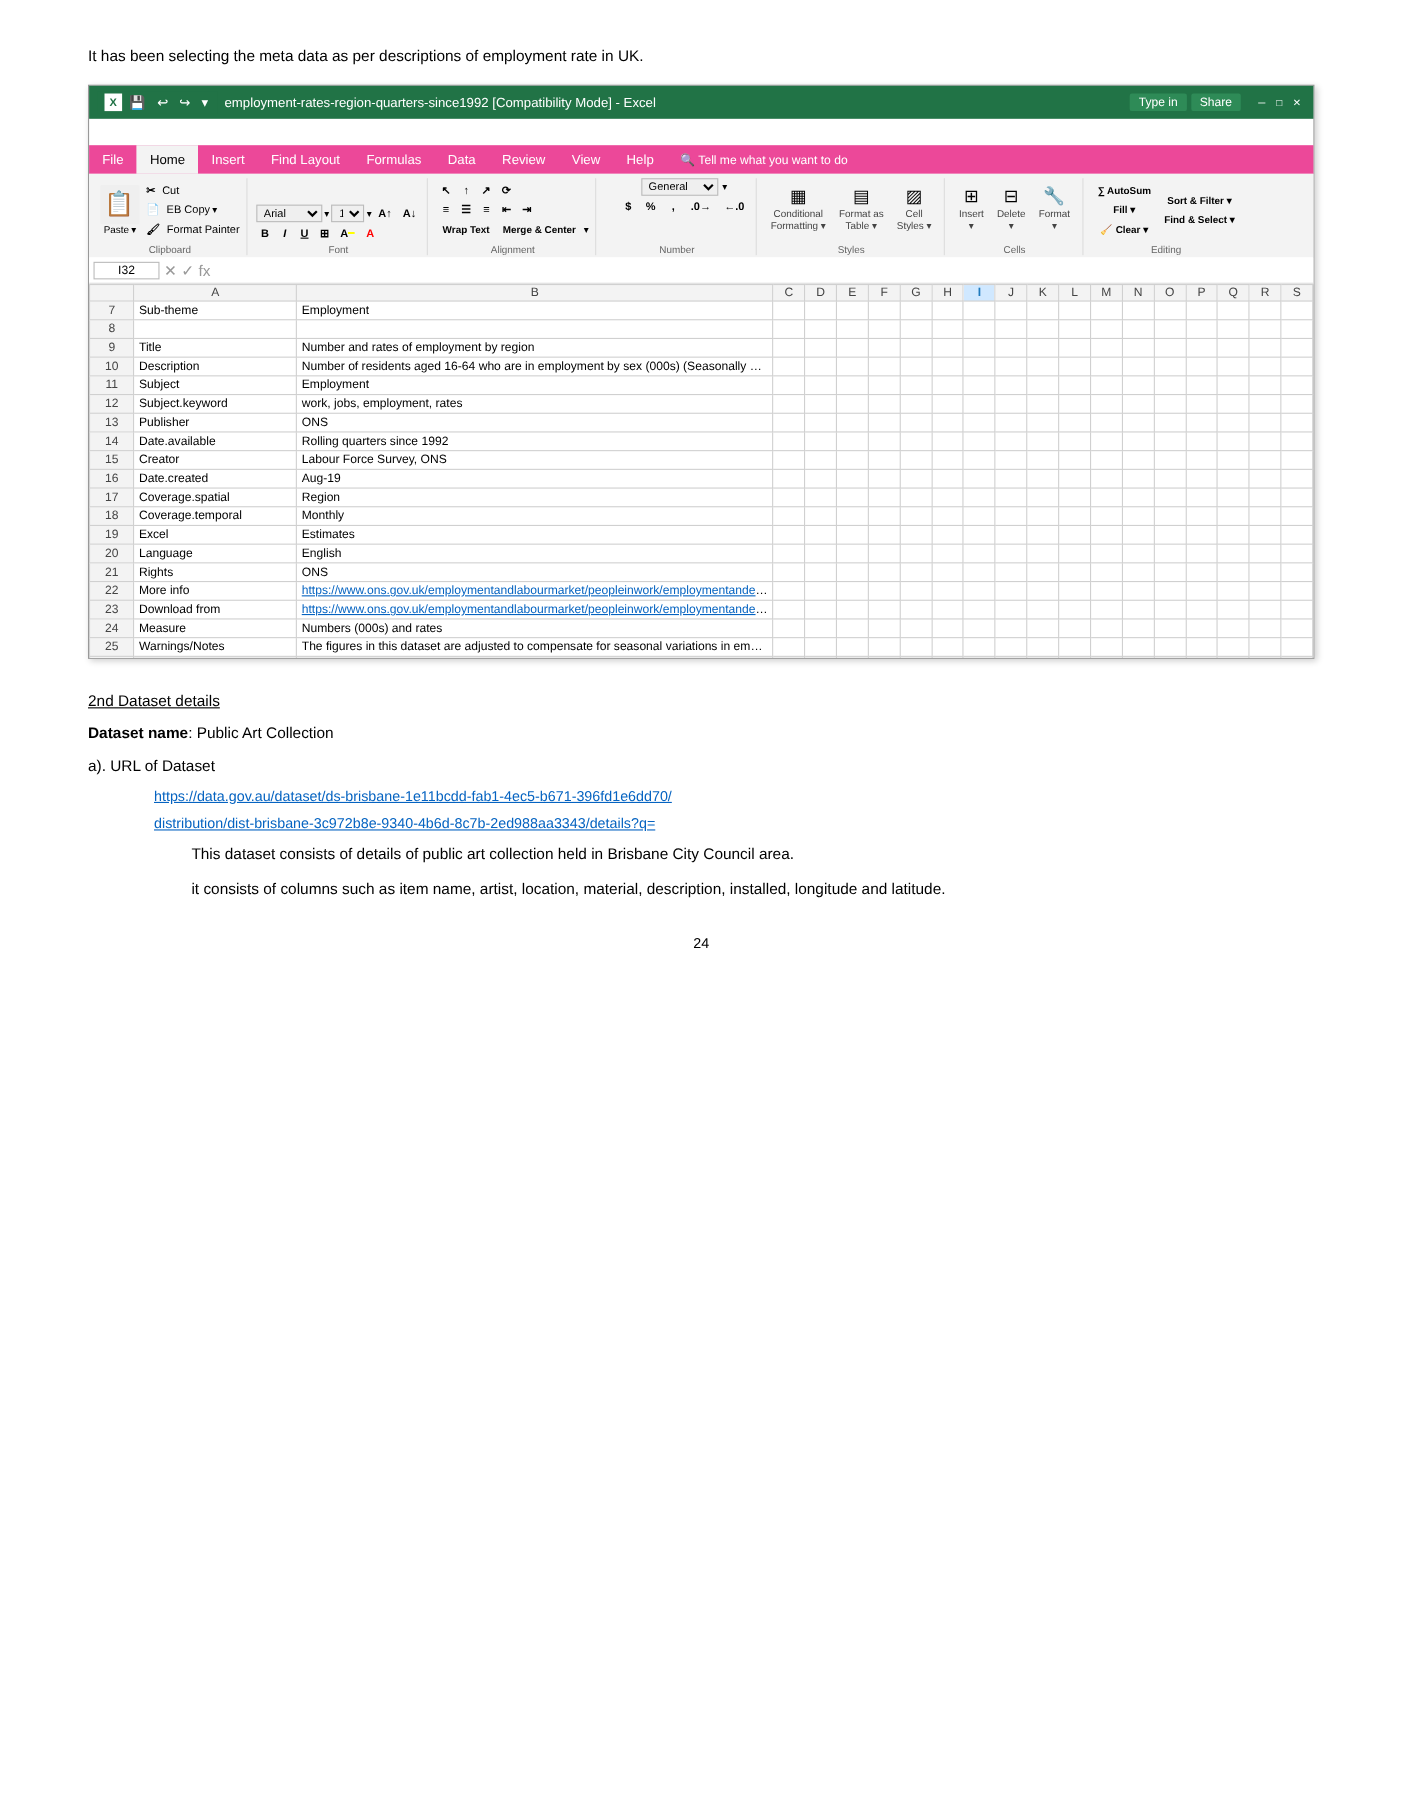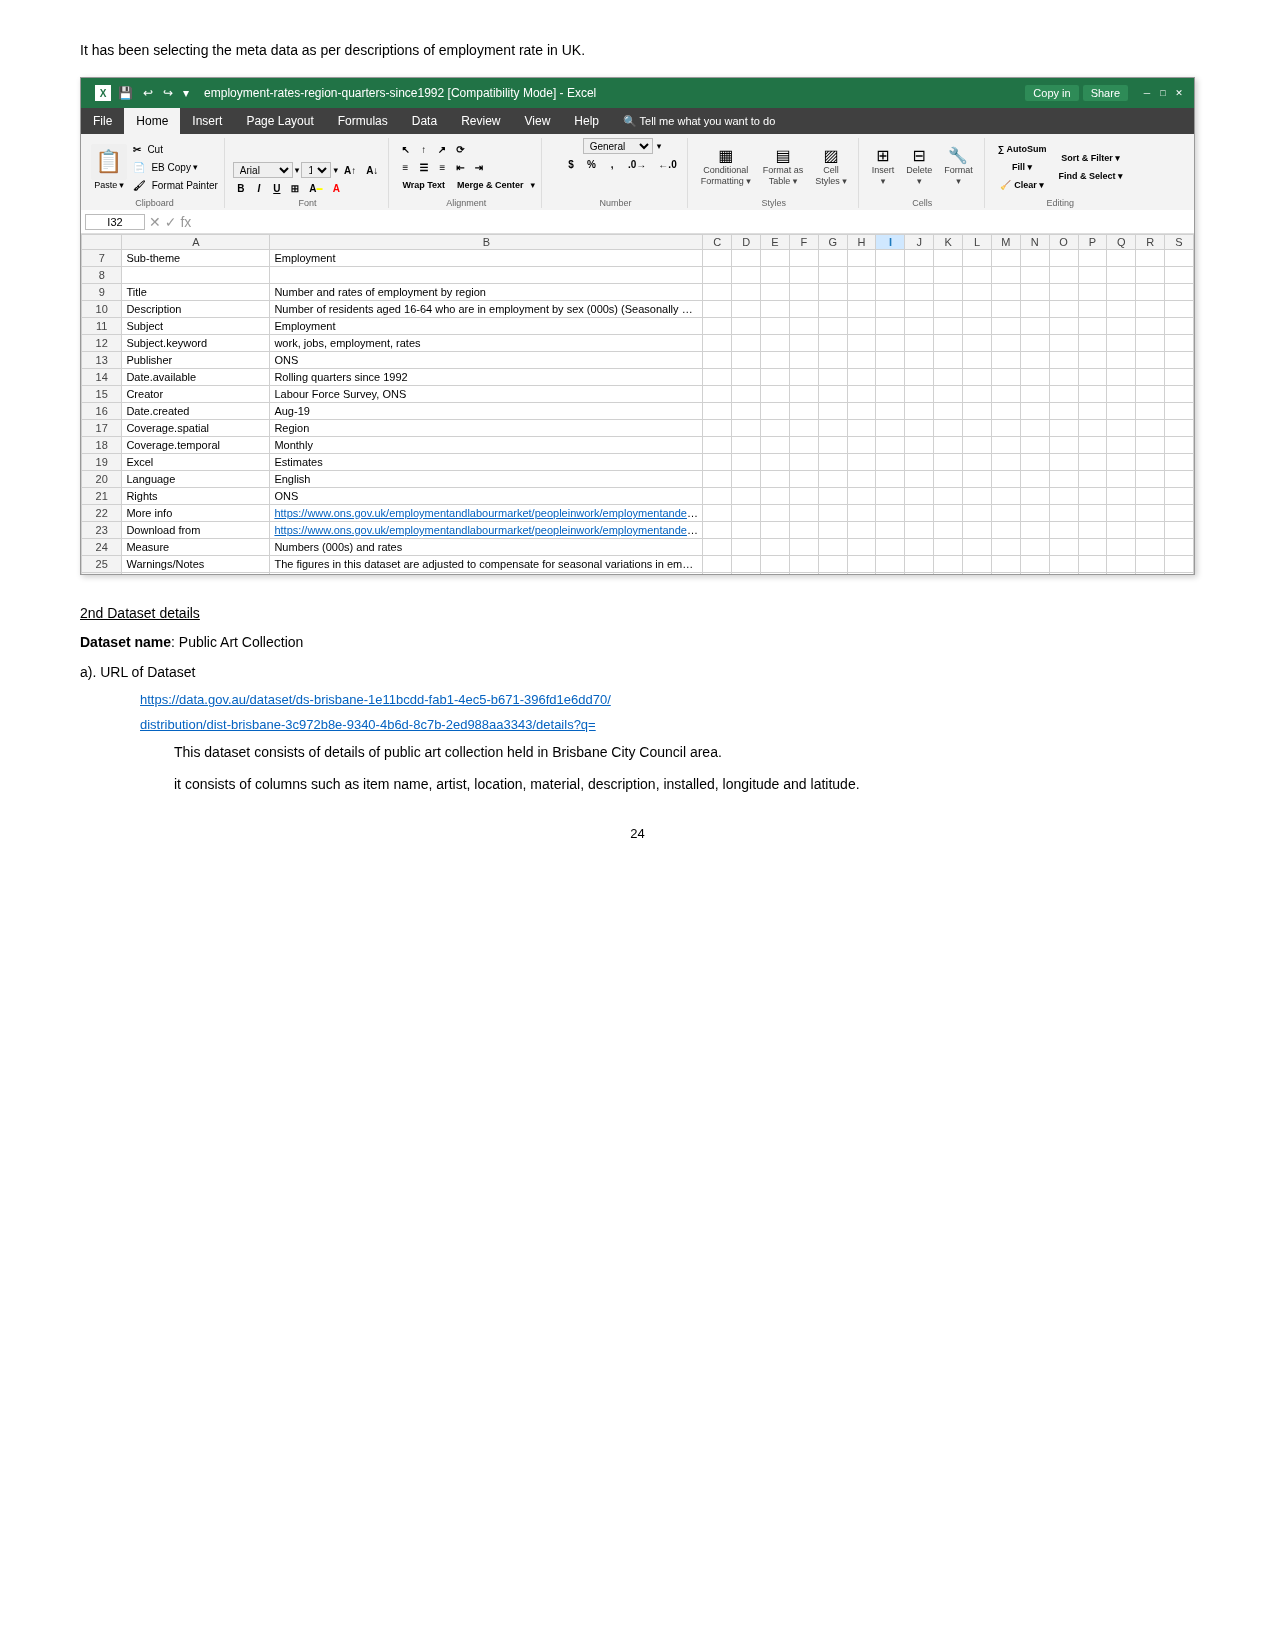--- a/index.html
+++ b/index.html
@@ -82,22 +82,23 @@
     }
     .wc-btn {
       width: 14px; height: 14px;
       display: flex; align-items: center; justify-content: center;
       font-size: 9px;
       cursor: pointer;
       color: #fff;
     }
     .ribbon-tabs {
       display: flex;
-      background: #404040;
+      background: #ec4899;
       height: 26px;
+      margin-top: 24px;
     }
     .ribbon-tab {
       padding: 4px 12px;
       font-size: 12px;
       color: #fff;
       cursor: pointer;
       display: flex;
       align-items: center;
     }
     .ribbon-tab.active {
@@ -395,35 +396,35 @@
         <div class="quick-access">
           <span class="title-bar-icon">X</span>
           <span class="qa-btn" title="Save">💾</span>
           <span class="qa-btn" title="Undo">↩</span>
           <span class="qa-btn" title="Redo">↪</span>
           <span class="qa-btn">▾</span>
         </div>
         <span class="title-bar-title">employment-rates-region-quarters-since1992 [Compatibility Mode] - Excel</span>
       </div>
       <div class="title-bar-right">
-        <button class="title-btn">Copy in</button>
+        <button class="title-btn">Type in</button>
         <button class="title-btn">Share</button>
         <div class="window-controls">
           <span class="wc-btn">─</span>
           <span class="wc-btn">□</span>
           <span class="wc-btn">✕</span>
         </div>
       </div>
     </div>
 
     <div class="ribbon-tabs">
       <span class="ribbon-tab">File</span>
       <span class="ribbon-tab active">Home</span>
       <span class="ribbon-tab">Insert</span>
-      <span class="ribbon-tab">Page Layout</span>
+      <span class="ribbon-tab">Find Layout</span>
       <span class="ribbon-tab">Formulas</span>
       <span class="ribbon-tab">Data</span>
       <span class="ribbon-tab">Review</span>
       <span class="ribbon-tab">View</span>
       <span class="ribbon-tab">Help</span>
       <span class="ribbon-tab" style="font-size:11px;">🔍 Tell me what you want to do</span>
     </div>
 
     <div class="ribbon-content">
 

